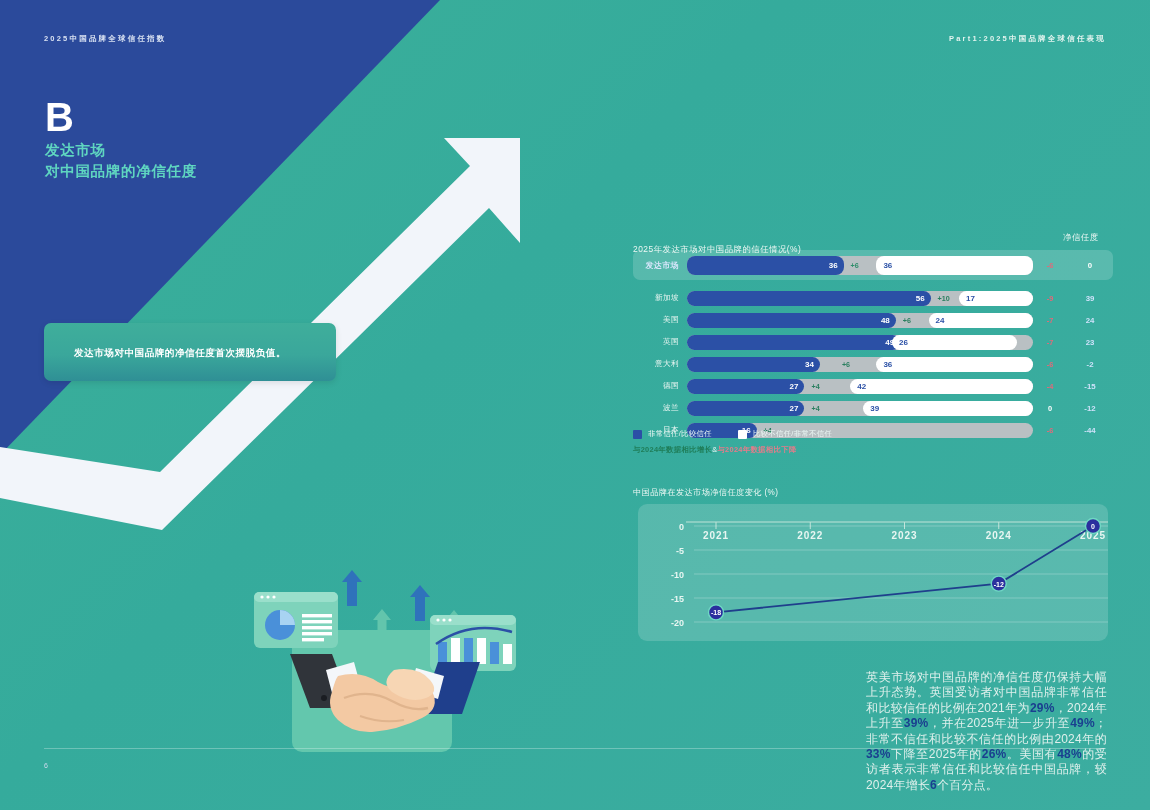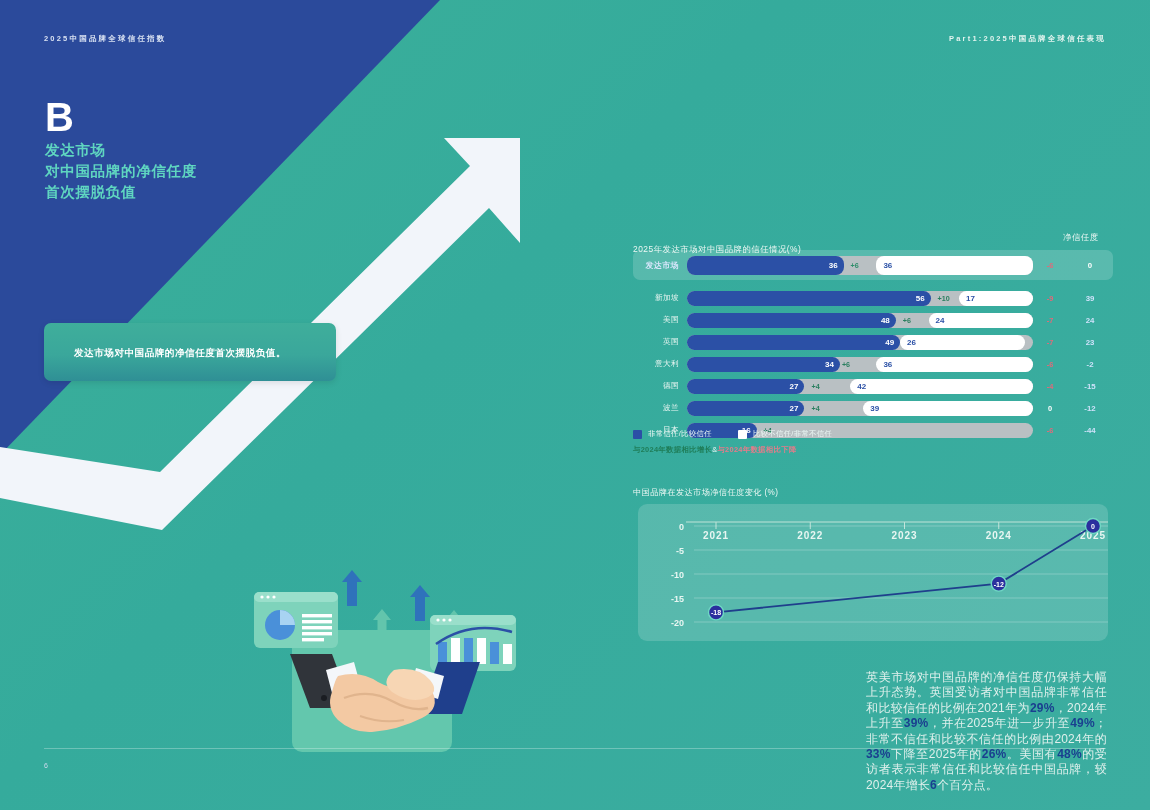--- a/index.html
+++ b/index.html
@@ -118,21 +118,20 @@
     <polygon fill="#f2f5fa" points="0,447 0,498 162,530 489,208 520,243 520,138 444,138 470,166 160,472"></polygon>
   </svg>
 
   <div class="hdr hdr-l">2025中国品牌全球信任指数</div>
   <div class="hdr hdr-r">Part1:2025中国品牌全球信任表现</div>
 
   <div class="letterB">B</div>
   <div class="title">
     <div>发达市场</div>
     <div>对中国品牌的净信任度</div>
-    <div>首次摆脱负值</div>
   </div>
 
 
   <div class="callout">
     <span>发达市场对中国品牌的净信任度首次摆脱负值。</span>
   </div>
 
   <svg class="illus" viewBox="0 0 292 202">
 
     <g fill="#2e6fb7">
@@ -230,30 +229,30 @@
         </div>
         <div class="delta-dn">-7</div>
         <div class="net">24</div>
       </div>
       <div class="row">
         <div class="row-label">英国</div>
         <div class="track">
           <div class="seg-grey"></div>
           <div class="seg-blue" style="width: 213.15px; text-align: center;">49</div>
           <div class="delta-up" style="left: 220.15px;">+10</div>
-          <div class="seg-white" style="width: 125px; right: 8px;">26</div>
+          <div class="seg-white" style="width: 125px; right: 16px;">26</div>
         </div>
         <div class="delta-dn">-7</div>
         <div class="net">23</div>
       </div>
       <div class="row">
         <div class="row-label">意大利</div>
         <div class="track">
           <div class="seg-grey"></div>
-          <div class="seg-blue" style="width: 153px;">34</div>
+          <div class="seg-blue" style="width: 133px;">34</div>
           <div class="delta-up" style="left: 154.9px;">+6</div>
           <div class="seg-white" style="width: 156.6px; right: 0px;">36</div>
         </div>
         <div class="delta-dn">-6</div>
         <div class="net">-2</div>
       </div>
       <div class="row">
         <div class="row-label">德国</div>
         <div class="track">
           <div class="seg-grey"></div>

